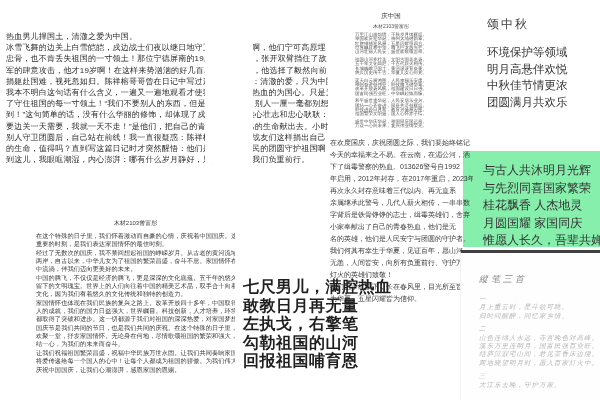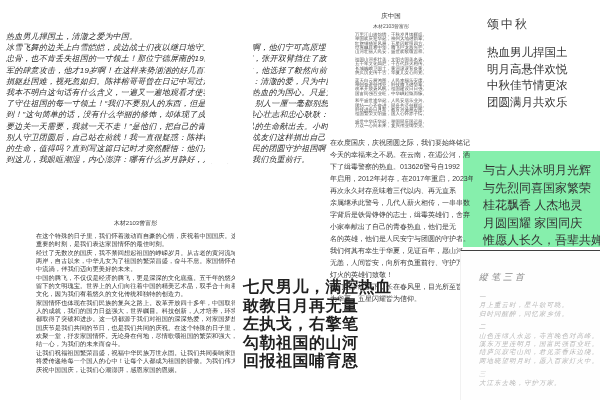--- a/index.html
+++ b/index.html
@@ -3,21 +3,21 @@
 <meta charset="utf-8">
 <style>
   html,body{margin:0;padding:0;}
   body{width:600px;height:400px;position:relative;background:#ffffff;overflow:hidden;
        font-family:"Liberation Sans",sans-serif;}
   .abs{position:absolute;}
   .line{white-space:pre;}
 
   
   .left-essay{left:6px;top:31px;width:322px;color:#2b2b2b;overflow:hidden;}
-  .left-essay .line{font-size:8px;line-height:11.2px;letter-spacing:.2px;font-style:italic;}
+  .left-essay .line{font-size:8px;line-height:11.2px;letter-spacing:.2px;}
   .occlusion{left:205px;top:43px;width:48px;height:120px;background:#ffffff;}
 
   
   .tiny-poem{left:335px;top:12px;width:112px;text-align:center;color:#555;}
   .tp-title{font-size:6.5px;color:#333;margin-bottom:2px;}
   .tp-byline{font-size:5px;color:#555;margin-bottom:4px;}
   .tiny-poem .tp-line{font-size:4.5px;line-height:4.3px;white-space:pre;}
   .tiny-poem .tp-gap{height:3.5px;}
 
   
@@ -39,21 +39,21 @@
   .bottom-poem .line{font-size:16px;font-weight:700;line-height:18.5px;letter-spacing:.5px;}
 
   
   .qgq{left:36px;top:218px;width:199px;color:#333;overflow:hidden;}
   .q-title{font-size:7.5px;font-weight:700;color:#222;text-align:center;}
   .q-byline{font-size:6px;color:#444;text-align:center;margin:1px 0 4px;}
   .qgq .line{font-size:6.2px;line-height:8.35px;letter-spacing:.1px;}
 
   
   .zongbi{left:460px;top:250px;width:140px;height:150px;background:#fefefe;
-          border-top:1px solid #404040;border-left:1px solid #f1f1f1;
+          border-top:3px solid #404040;border-left:1px solid #f1f1f1;
           padding:20px 0 0 18px;box-sizing:border-box;
           font-family:"DejaVu Serif",serif;font-style:italic;color:#b5b5b5;}
   .z-title{font-size:9px;letter-spacing:3px;color:#8a8a8a;margin-bottom:9px;}
   .zongbi .z-line{font-size:6.5px;line-height:8.4px;letter-spacing:1px;white-space:pre;}
   .zongbi .z-gap{height:5px;}
 </style>
 </head>
 <body>
 
 <div class="abs left-essay">
@@ -98,21 +98,21 @@
       <div class="tp-line">祖国繁荣文明盛，国人心怀赤子情。</div>
       <div class="tp-gap"></div>
       <div class="tp-line">盛世中华庆华诞，举国同庆国运昌。</div>
       <div class="tp-line">万众一心向未来，复兴伟业铸荣光。</div>
     </div>
 </div>
 
 <div class="abs song-zhongqiu">
   <div class="sz-title">颂中秋</div>
   <div>
-      <div class="line">热血男儿捍国土</div>
+      <div class="line">环境保护等领域</div>
       <div class="line">明月高悬伴欢悦</div>
       <div class="line">中秋佳节情更浓</div>
       <div class="line">团圆满月共欢乐</div>
     </div>
 </div>
 
 <div class="abs panel">
     <div class="line">与古人共沐明月光辉</div>
     <div class="line">与先烈同喜国家繁荣</div>
     <div class="line">桂花飘香 人杰地灵</div>

